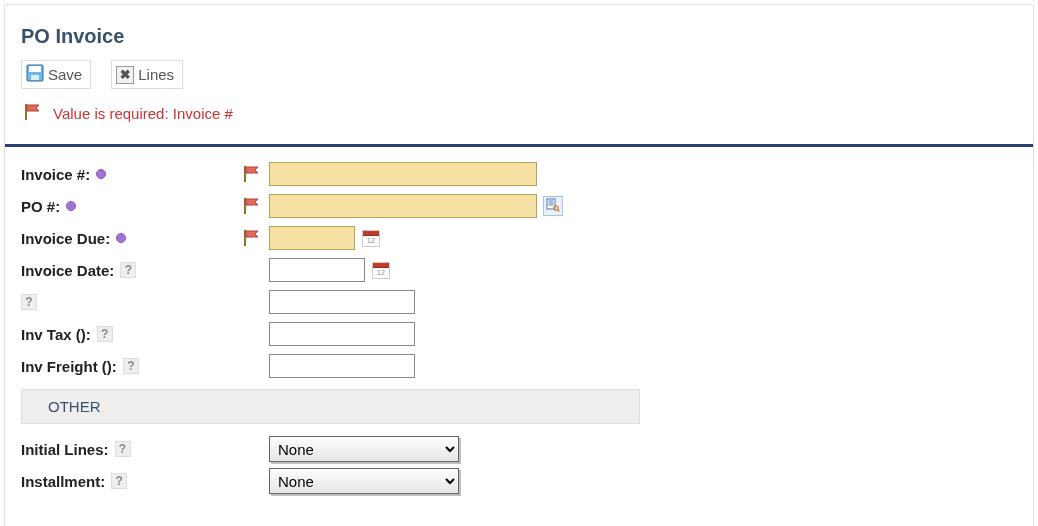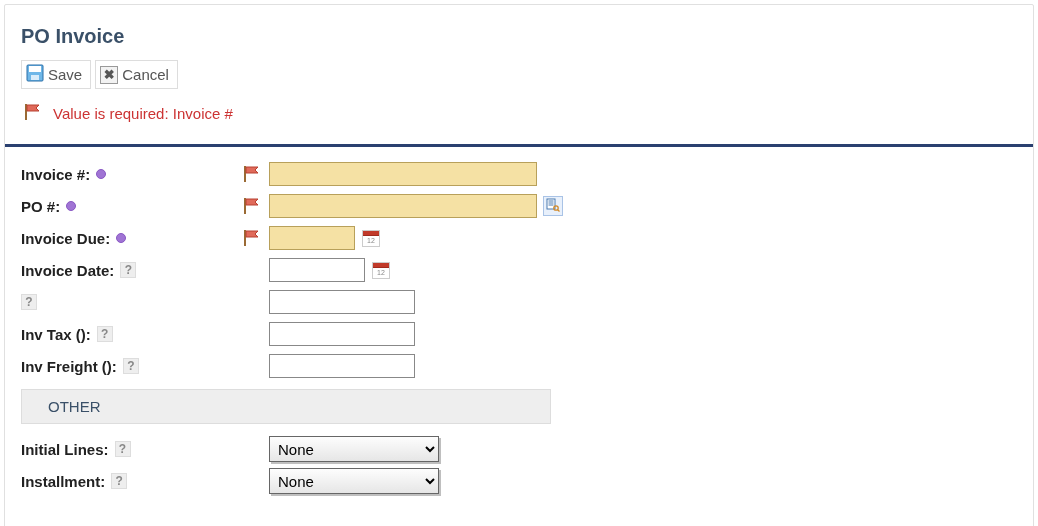--- a/index.html
+++ b/index.html
@@ -22,21 +22,21 @@
       padding: 20px 16px 8px 16px;
     }
     .page-title {
       font-size: 20px;
       font-weight: bold;
       color: #3a5068;
       margin-bottom: 12px;
     }
     .toolbar {
       display: flex;
-      gap: 4px;
+      gap: 20px;
       margin-bottom: 14px;
     }
     .tbtn {
       display: inline-flex;
       align-items: center;
       gap: 4px;
       background: #fff;
       border: 1px solid #ddd;
       padding: 3px 8px 3px 4px;
       font-size: 15px;
@@ -128,25 +128,25 @@
     }
     .cal-top { width: 16px; height: 5px; background:#c13a2a; border-bottom:1px solid #a02a1e;}
     .cal-body{ width:16px; height:10px; background:#fff; font-size:7px; color:#888; display:flex;align-items:center;justify-content:center;}
     .cal-wrap{ display:flex;flex-direction:column; border:1px solid #ccc;}
     .section-header {
       background: #eeeeee;
       border: 1px solid #ddd;
       padding: 8px 26px;
       color: #3a5068;
       font-size: 15px;
-      width: 530px;
+      width: 619px;
       margin: 8px 0 10px 0;
     }
     select.sel {
-      width: 170px;
+      width: 190px;
       height: 26px;
       border: 1px solid #666;
       background: linear-gradient(#fdfdfd,#e6e6e6);
       font-size: 15px;
       padding: 1px 4px;
       box-shadow: 2px 2px 0 rgba(0,0,0,0.25);
     }
     .flag-icon svg { width:20px; height:18px; }
   </style>
 </head>
@@ -162,21 +162,21 @@
           <svg viewBox="0 0 18 18">
               <rect x="1" y="1" width="16" height="16" rx="1" fill="#6fb7e8" stroke="#2a6fa8"></rect>
               <rect x="3" y="2" width="12" height="6" fill="#fff"></rect>
               <rect x="5" y="11" width="8" height="5" fill="#d9ecfa"></rect>
             </svg>
         </span>
         <span>Save</span>
       </button>
       <button class="tbtn">
         <span class="icon-box">✖</span>
-        <span>Cancel</span>
+        <span>Lines</span>
       </button>
     </div>
 
     <div class="err-line">
       <span class="flag-icon">
         <svg viewBox="0 0 20 18">
             <path d="M3 1 v16" stroke="#9a6a34" stroke-width="2"></path>
             <path d="M4 2 h12 l-3 3 l3 3 h-12 z" fill="#e06a5a" stroke="#b84030"></path>
           </svg>
       </span>

